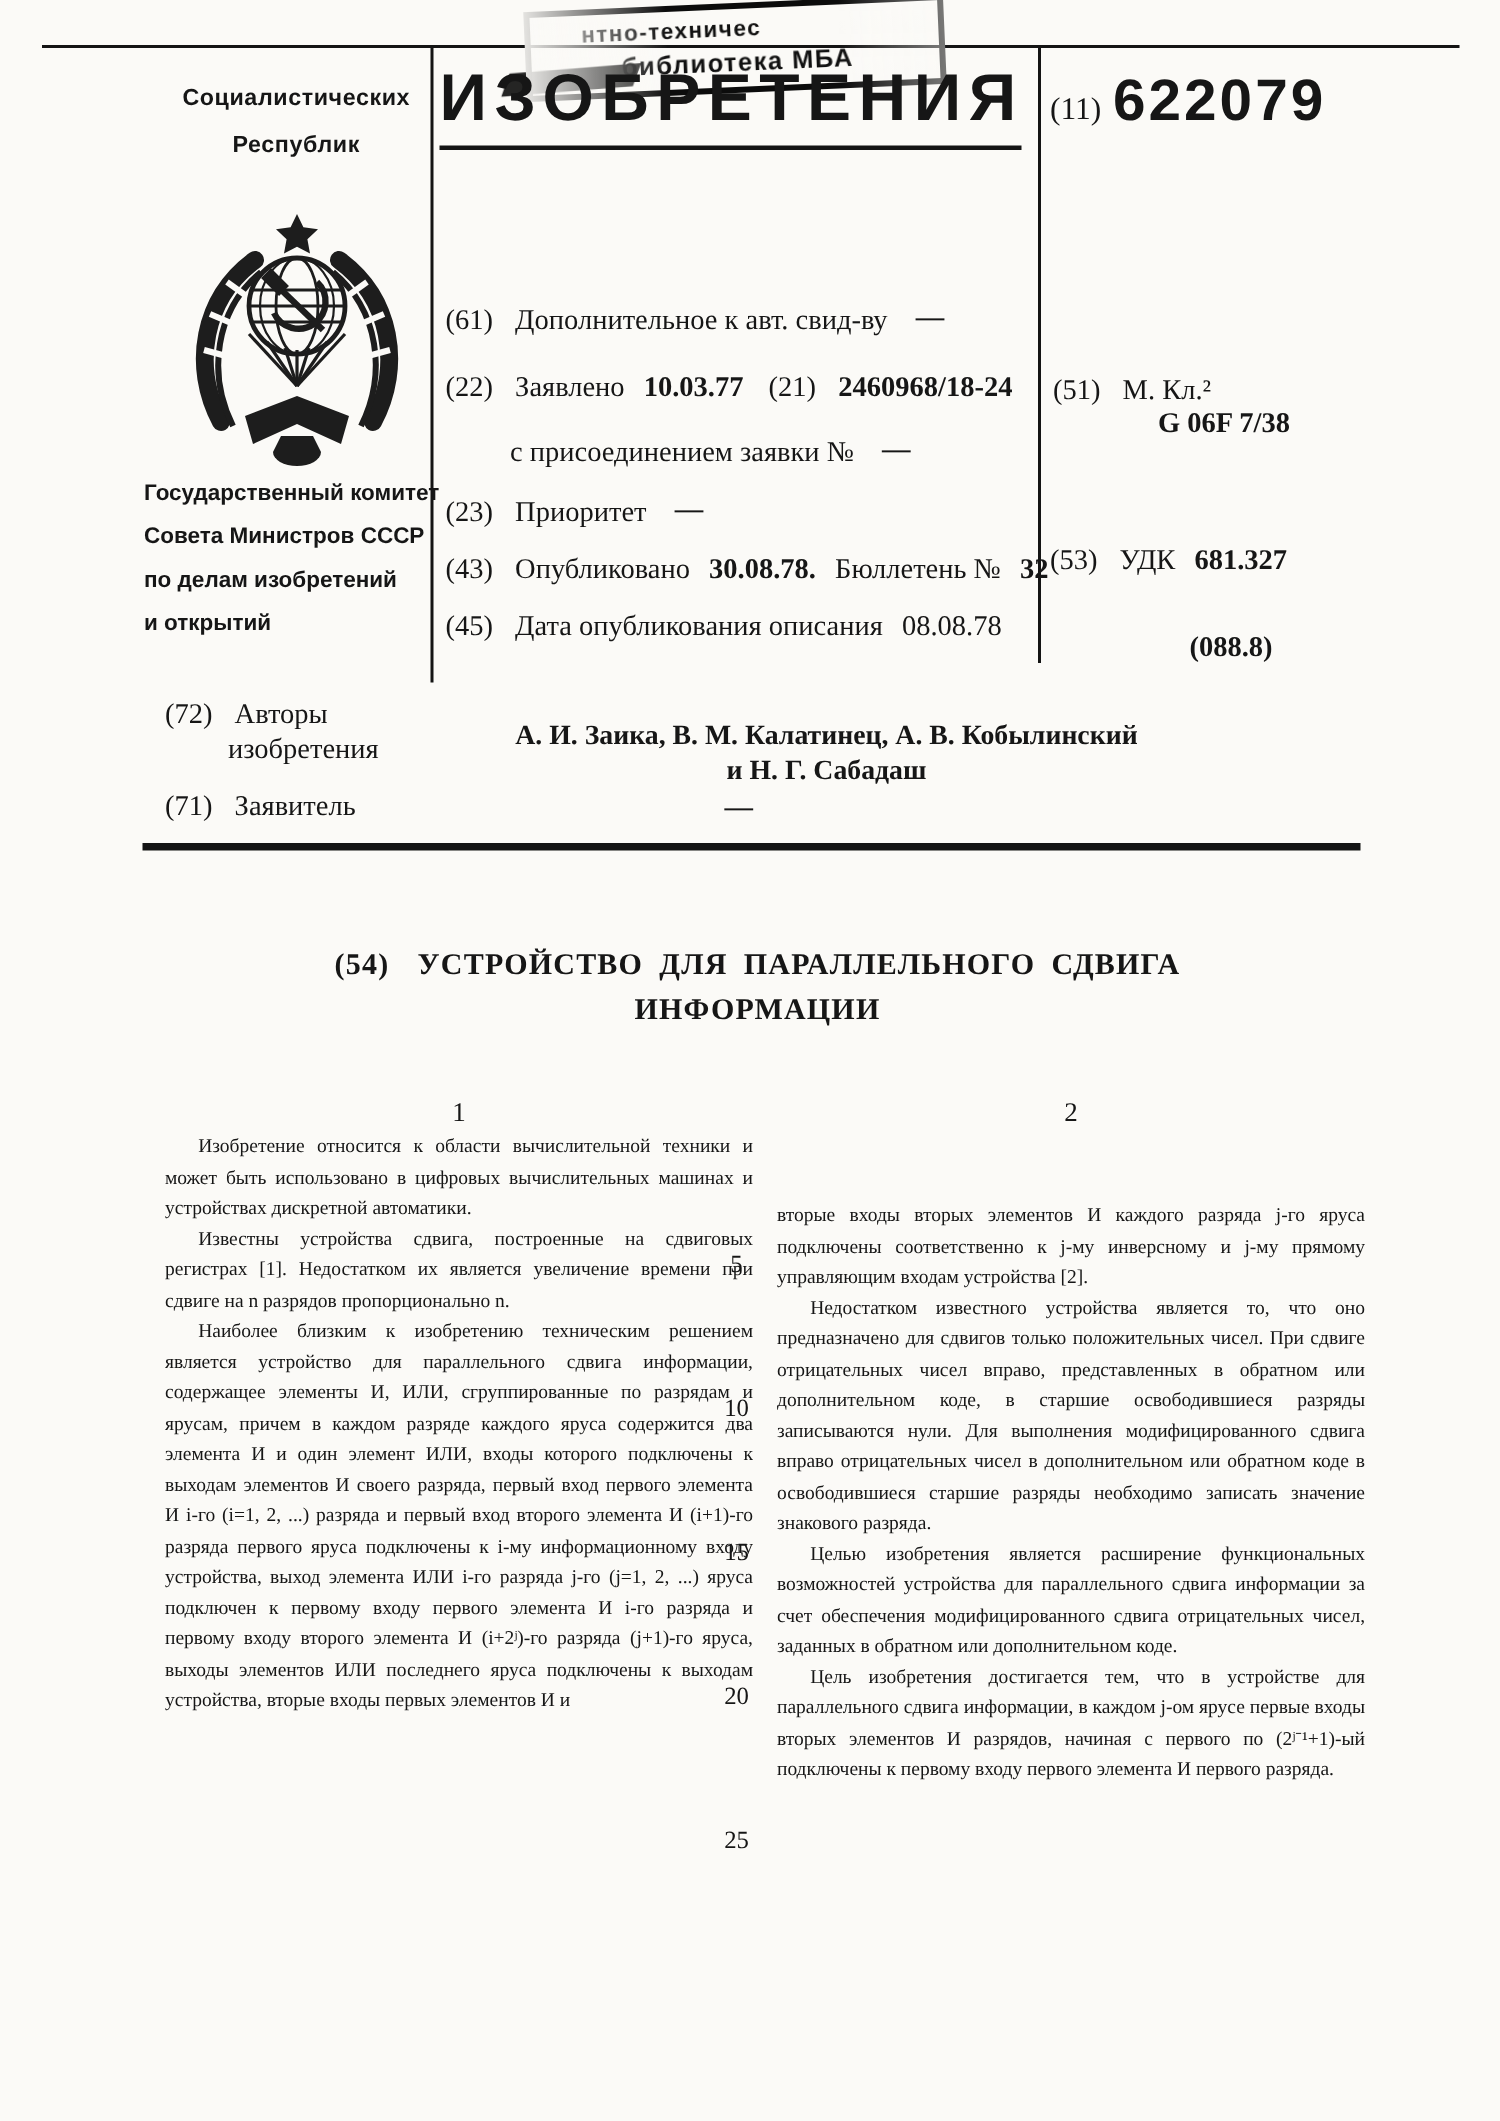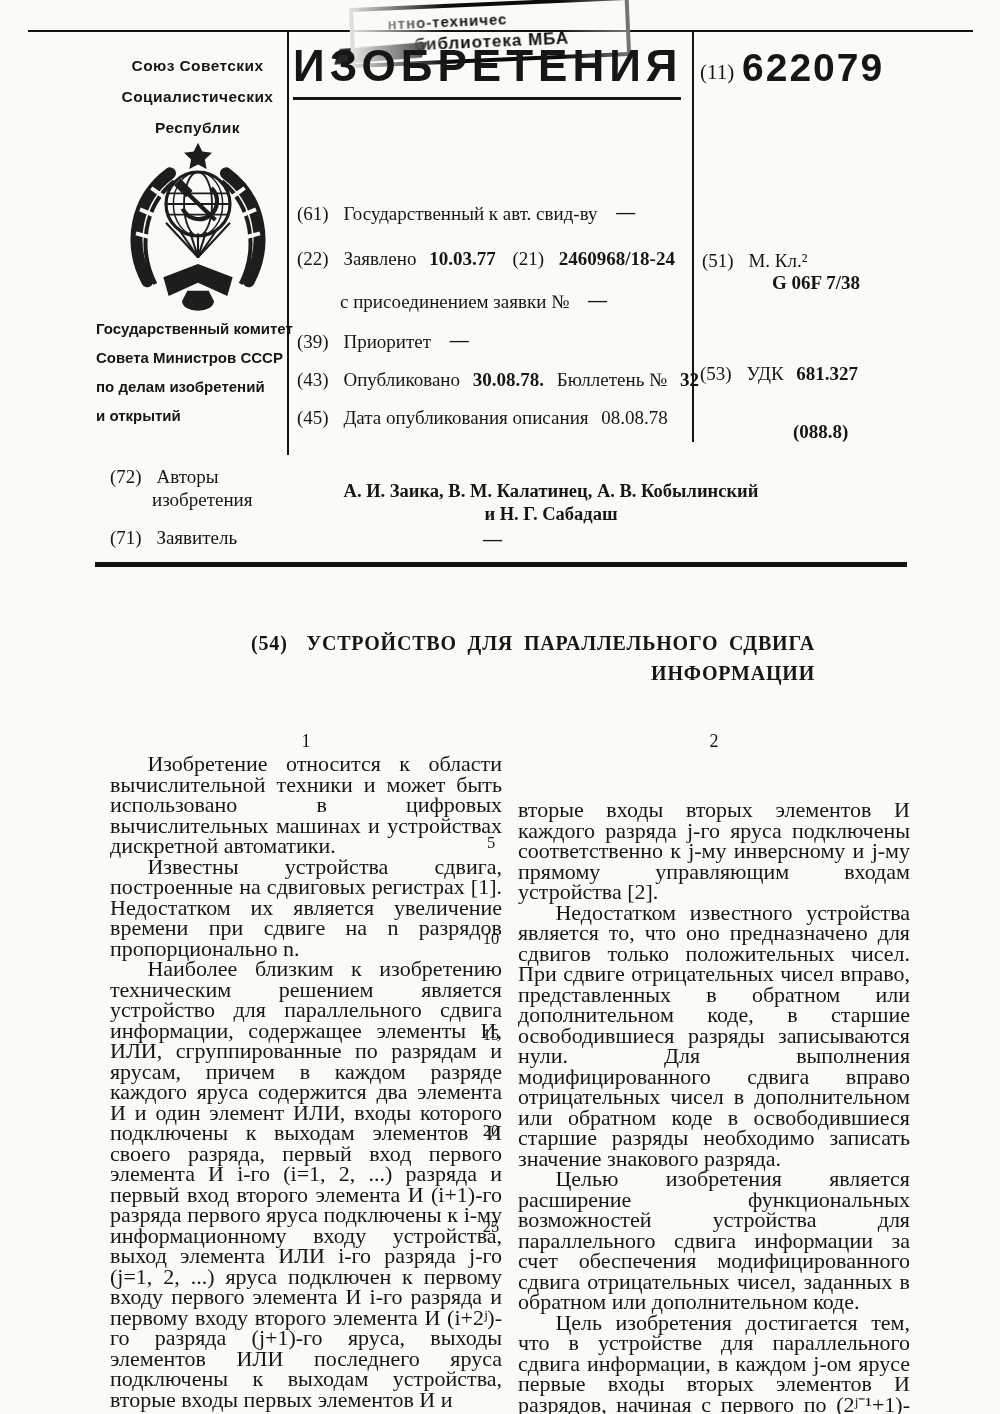--- a/index.html
+++ b/index.html
@@ -32,46 +32,45 @@
   .doctype .ul{height:3px;background:#141414;margin-top:7px;width:388px;}
   .docnum-code{left:700px;top:60px;font-size:21px;}
   .docnum{left:742px;top:46px;font-size:39px;letter-spacing:2px;font-weight:700;white-space:nowrap;}
 
   .frow{font-size:19px;white-space:nowrap;}
   .frow .code{margin-right:10px;}
   .dash{display:inline-block;transform:translateY(-2px);margin-left:14px;}
 
   
   .colhead{font-size:18px;}
-  .bodycol{width:392px;font-size:22px;line-height:20.5px;text-align:justify;}
+  .bodycol{width:392px;font-size:13px;line-height:20.5px;text-align:justify;}
   .bodycol p{margin:0;text-indent:1.7em;}
   .bodycol p.noind{text-indent:0;}
   .gutter{left:477px;width:28px;text-align:center;font-size:16.5px;}
 
   .names{left:268px;top:480px;width:566px;text-align:center;font-weight:700;
          font-size:18.5px;line-height:23px;}
-  .title54{left:195px;top:628px;width:620px;text-align:right;font-weight:700;
+  .title54{left:195px;top:628px;width:620px;text-align:center;font-weight:700;
            font-size:20px;line-height:30px;letter-spacing:.8px;word-spacing:5px;}
 </style>
 </head>
 <body>
 
 <div class="page">
 
   <div class="abs rule" style="left:28px;top:30px;width:945px;height:2px;"></div>
 
   <div class="abs stamp">
     <span class="l1">нтно-техничес</span>
     <span class="l2">библиотека МБА</span>
     <span class="smear"></span>
     <span class="fade"></span>
   </div>
 
   <div class="abs union sans">
-    <div>Союз Советских</div>
     <div>Социалистических</div>
     <div>Республик</div>
   </div>
 
   <svg class="abs" style="left:118px;top:140px;" width="160" height="172" viewBox="0 0 120 129">
     <g fill="none" stroke="#1d1d1d">
 
       <path d="M60 2 l3.2 6.6 7.3 1-5.3 5 1.3 7.2-6.5-3.4-6.5 3.4 1.3-7.2-5.3-5 7.3-1z" fill="#1d1d1d" stroke="none"></path>
 
       <g stroke-width="1.6">
@@ -127,39 +126,39 @@
   <div class="abs doctype sans">
     <div class="t2">ИЗОБРЕТЕНИЯ</div>
     <div class="ul"></div>
   </div>
 
   <div class="abs docnum-code">(11)</div>
   <div class="abs docnum sans">622079</div>
 
   <div class="abs frow" style="left:297px;top:203px;">
     <span class="code">(61)</span>
-    <span>Государственный к авт. свид-ву</span>
+    <span>Дополнительное к авт. свид-ву</span>
     <span class="dash b">—</span>
   </div>
 
   <div class="abs frow" style="left:297px;top:248px;">
     <span class="code">(22)</span>
     <span>Заявлено</span>
     <span class="b" style="margin-left:8px;">10.03.77</span>
     <span style="margin-left:12px;">(21)</span>
     <span class="b" style="margin-left:10px;">2460968/18-24</span>
   </div>
 
   <div class="abs frow" style="left:340px;top:291px;">
     <span>с присоединением заявки №</span>
     <span class="dash b">—</span>
   </div>
 
   <div class="abs frow" style="left:297px;top:331px;">
-    <span class="code">(39)</span>
+    <span class="code">(23)</span>
     <span>Приоритет</span>
     <span class="dash b">—</span>
   </div>
 
   <div class="abs frow" style="left:297px;top:369px;">
     <span class="code">(43)</span>
     <span>Опубликовано</span>
     <span class="b" style="margin-left:8px;">30.08.78.</span>
     <span style="margin-left:8px;">Бюллетень №</span>
     <span class="b" style="margin-left:8px;">32</span>

